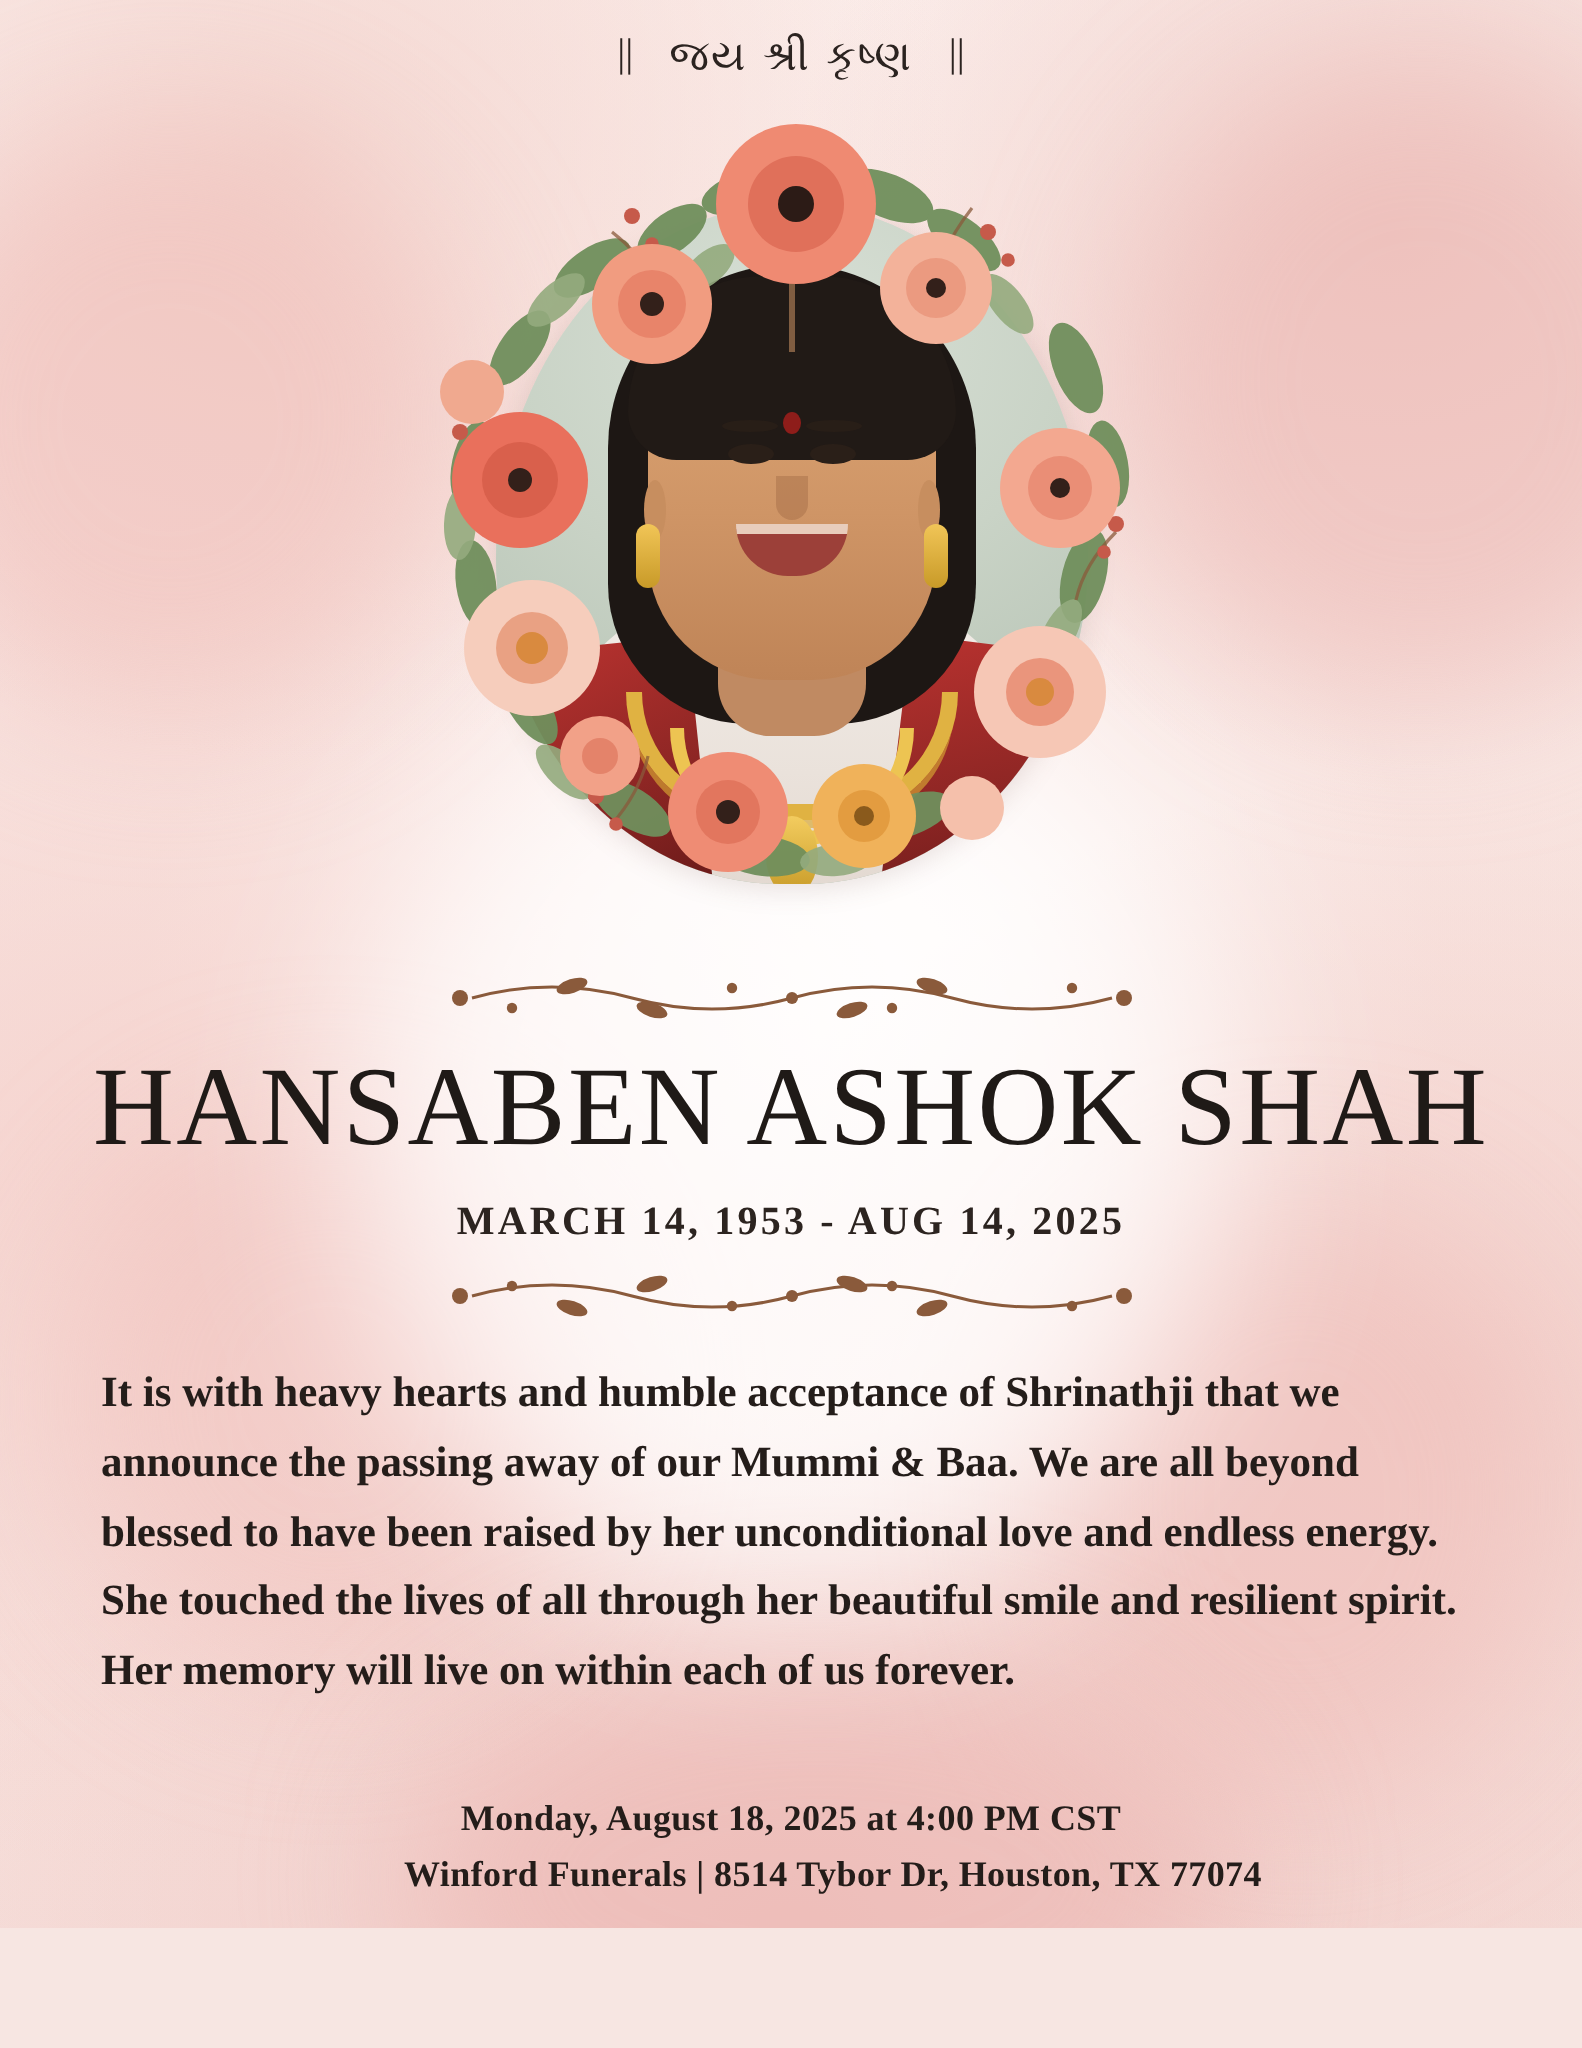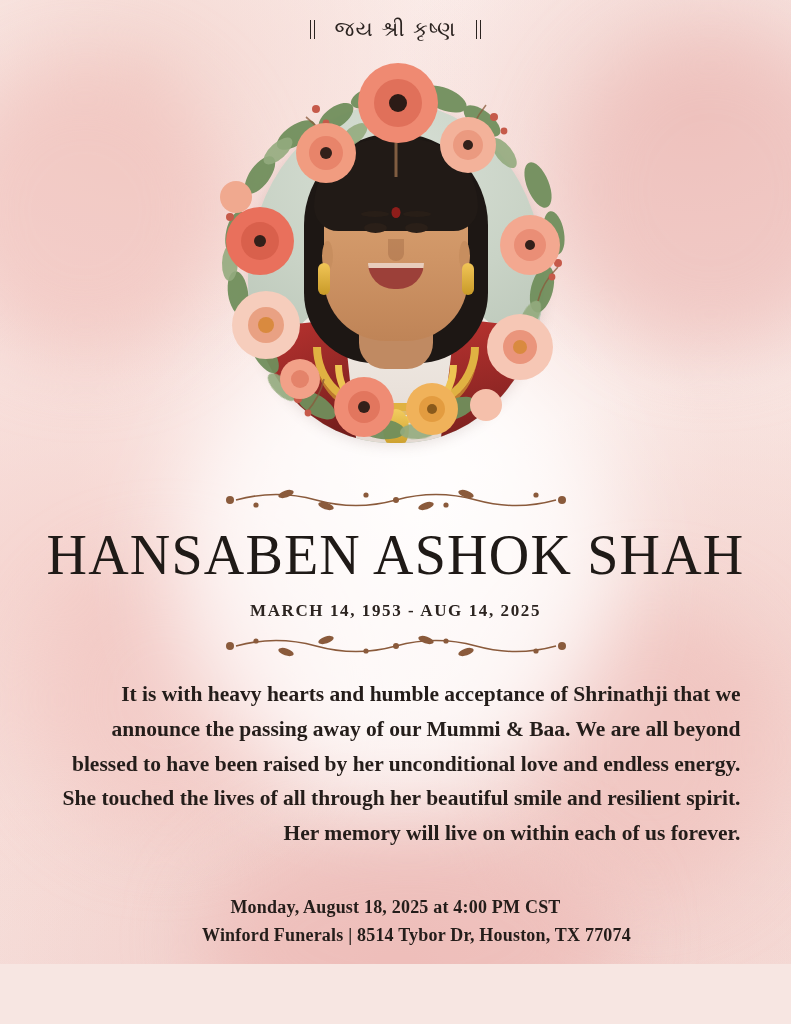--- a/index.html
+++ b/index.html
@@ -216,32 +216,32 @@
     color: #1f1a17;
     margin: 10px 0 0;
     font-weight: 400;
   }
   .dates {
     position: relative;
     z-index: 5;
     text-align: center;
     font-family: "Liberation Serif", serif;
     font-weight: bold;
-    font-size: 17px;
+    font-size: 20px;
     letter-spacing: 1.6px;
     color: #2c2420;
     margin: 14px 0 12px;
   }
 
   .message {
     position: relative;
     z-index: 5;
     width: 690px;
     margin: 18px auto 0;
-    text-align: right;
+    text-align: left;
     font-family: "Liberation Serif", serif;
     font-weight: bold;
     font-size: 21.5px;
     line-height: 1.62;
     color: #241d1a;
   }
 
   .footer {
     position: relative;
     z-index: 5;

